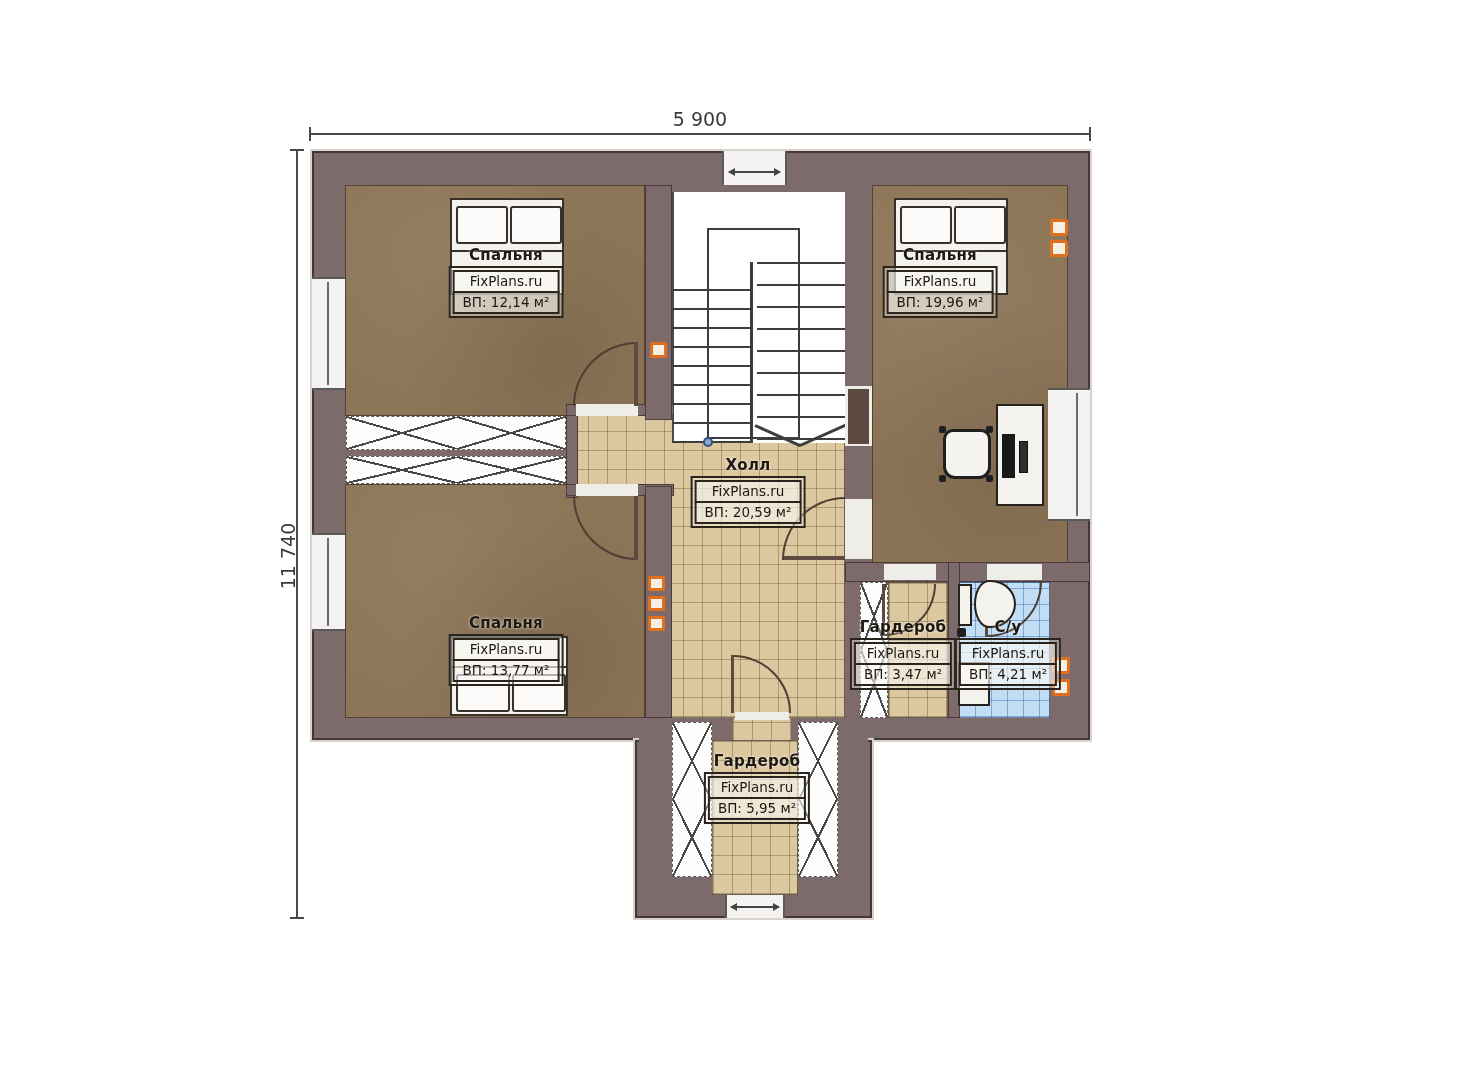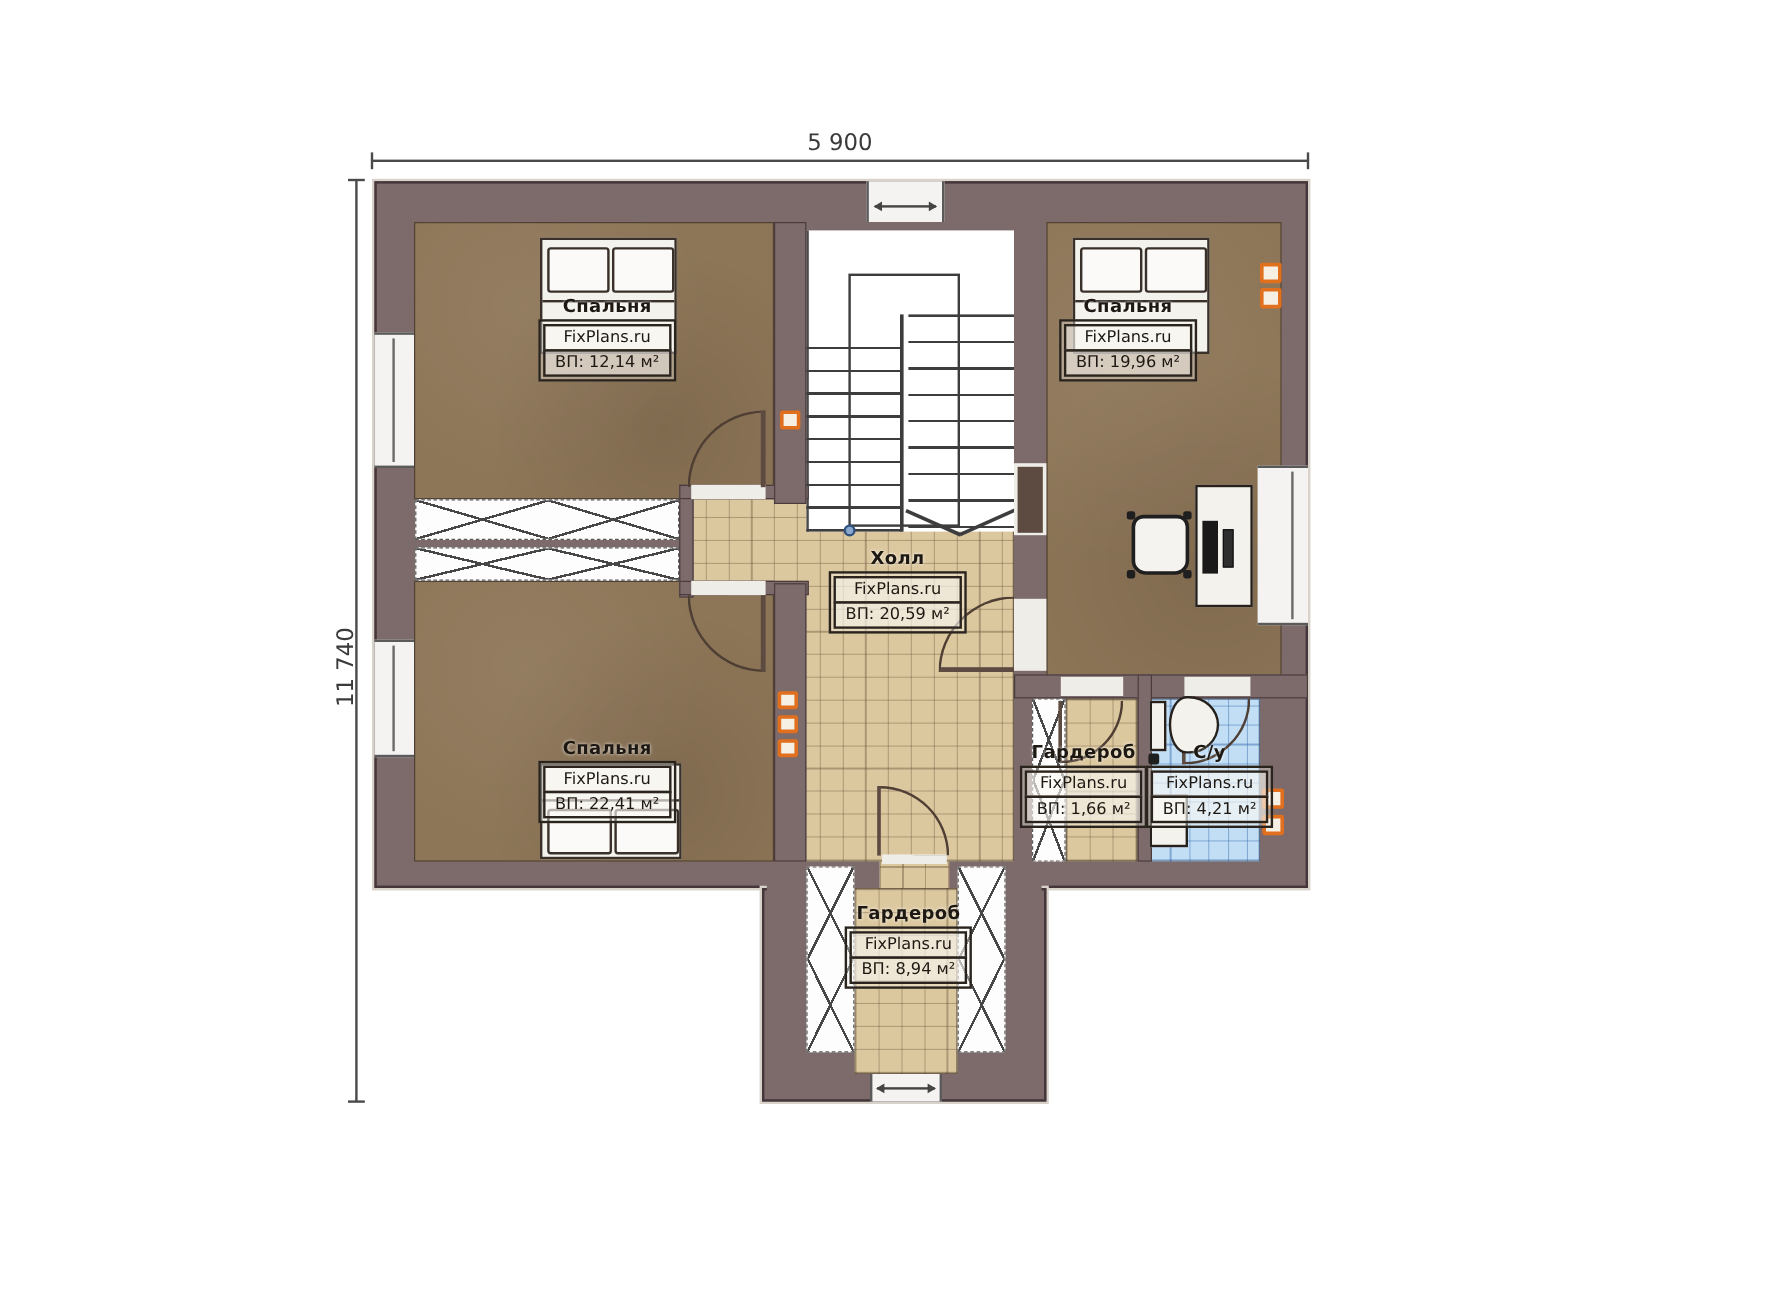--- a/index.html
+++ b/index.html
@@ -242,42 +242,42 @@
     <div class="room-name">Холл</div>
     <div class="label-box">
       <div class="label-row">FixPlans.ru</div>
       <div class="label-row">ВП: 20,59 м²</div>
     </div>
   </div>
   <div class="room-label" style="left:506px;top:614px;">
     <div class="room-name">Спальня</div>
     <div class="label-box">
       <div class="label-row">FixPlans.ru</div>
-      <div class="label-row">ВП: 22,41 м²</div>
+      <div class="label-row">ВП: 13,77 м²</div>
     </div>
   </div>
   <div class="room-label" style="left:903px;top:618px;">
     <div class="room-name">Гардероб</div>
     <div class="label-box">
       <div class="label-row">FixPlans.ru</div>
-      <div class="label-row">ВП: 1,66 м²</div>
+      <div class="label-row">ВП: 3,47 м²</div>
     </div>
   </div>
   <div class="room-label" style="left:1008px;top:618px;">
     <div class="room-name">С/у</div>
     <div class="label-box">
       <div class="label-row">FixPlans.ru</div>
       <div class="label-row">ВП: 4,21 м²</div>
     </div>
   </div>
   <div class="room-label" style="left:757px;top:752px;">
     <div class="room-name">Гардероб</div>
     <div class="label-box">
       <div class="label-row">FixPlans.ru</div>
-      <div class="label-row">ВП: 8,94 м²</div>
+      <div class="label-row">ВП: 5,95 м²</div>
     </div>
   </div>
 
   <div class="abs dim-line" style="left:310px;top:133px;width:780px;height:2px;"></div>
   <div class="abs dim-tick" style="left:309px;top:127px;width:2px;height:14px;"></div>
   <div class="abs dim-tick" style="left:1089px;top:127px;width:2px;height:14px;"></div>
   <div class="abs dim-text" style="left:650px;top:108px;width:100px;">5 900</div>
 
   <div class="abs dim-line" style="left:296px;top:150px;width:2px;height:768px;"></div>
   <div class="abs dim-tick" style="left:290px;top:149px;width:14px;height:2px;"></div>

